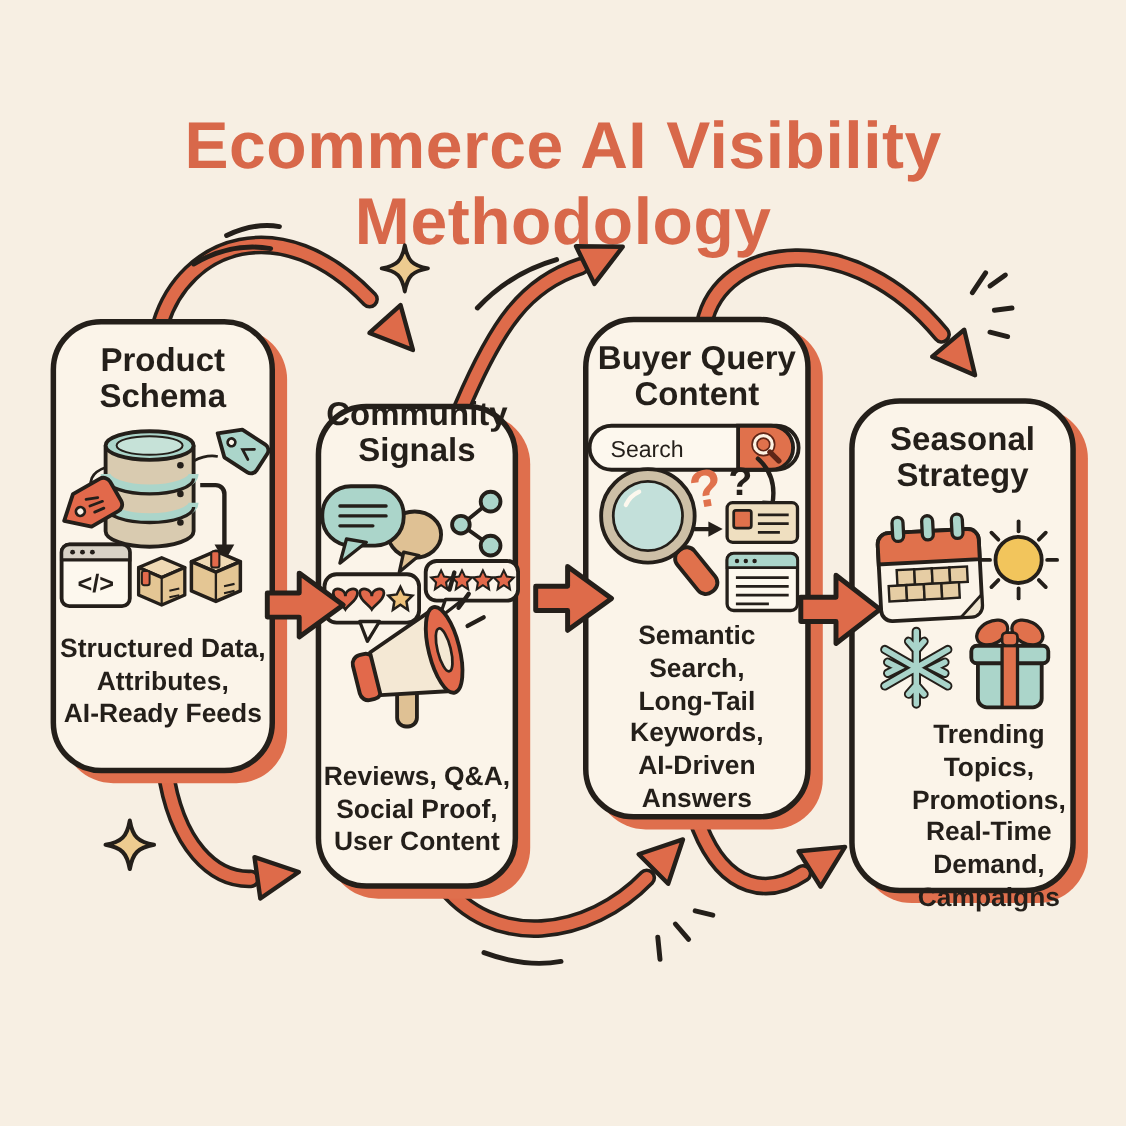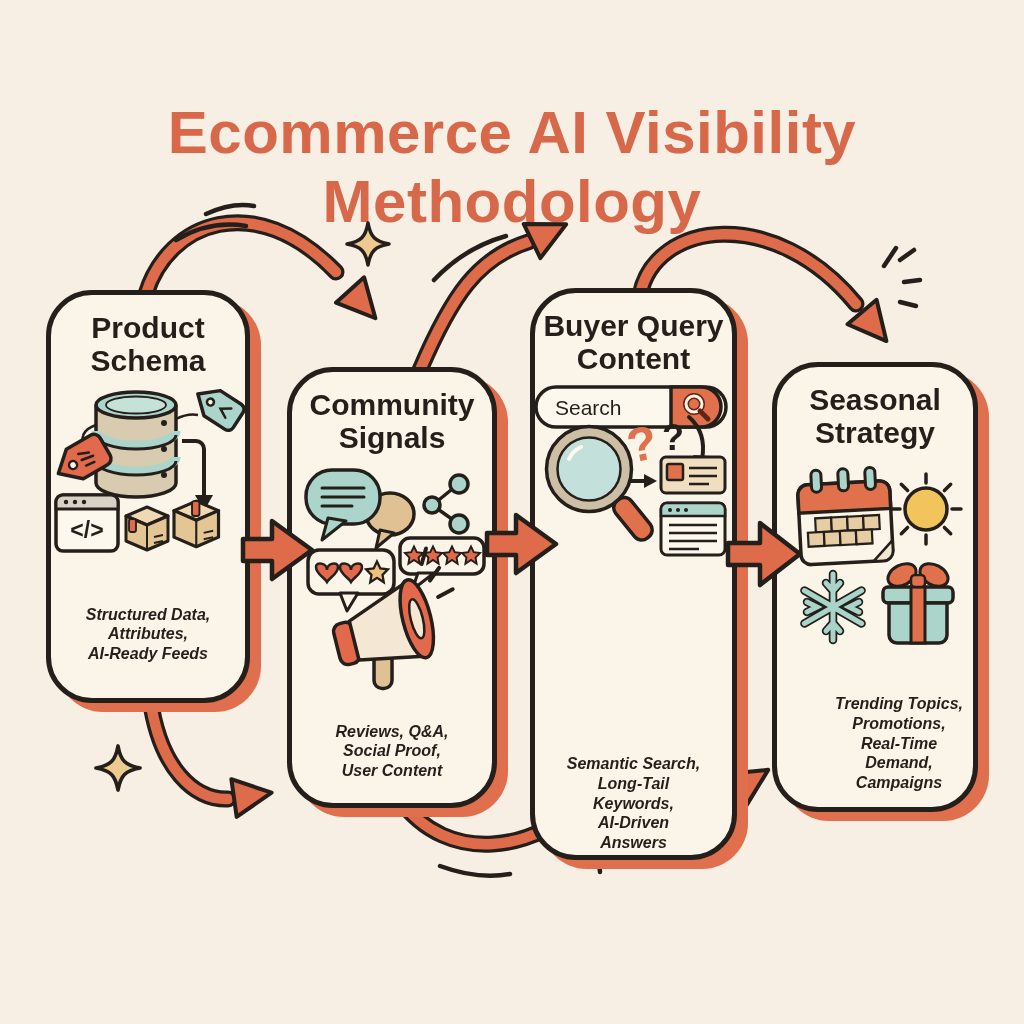--- a/index.html
+++ b/index.html
@@ -7,29 +7,29 @@
           font-family:"Liberation Sans",sans-serif;overflow:hidden;}
   .page-title{position:absolute;top:98px;left:0;width:1024px;text-align:center;margin:0;
           font-size:60px;font-weight:bold;color:#D8684A;letter-spacing:.5px;z-index:1;}
   .layer{position:absolute;left:0;top:0;width:1024px;height:1024px;pointer-events:none;}
   .underlay{z-index:1;}
   .overlay{z-index:3;}
   .card{position:absolute;box-sizing:border-box;background:#FBF4E9;border:5px solid #241F1A;
         border-radius:46px;box-shadow:11px 9px 0 #DF6F4D;display:flex;flex-direction:column;
         align-items:center;z-index:2;}
   .card1{left:46px;top:290px;width:204px;height:413px;}
-  .card2{left:287px;top:367px;width:210px;height:441px;justify-content:flex-end;}
-  .card3{left:530px;top:288px;width:207px;height:572px;}
+  .card2{left:287px;top:367px;width:184px;height:441px;justify-content:flex-end;}
+  .card3{left:530px;top:288px;width:207px;height:457px;}
   .card4{left:772px;top:362px;width:206px;height:450px;align-items:center;}
   .card-title{white-space:pre-line;text-align:center;font-size:30px;line-height:1.1;
         font-weight:bold;color:#241F1A;margin:16px 0 0 0;}
-  .card-caption{white-space:pre-line;text-align:center;font-size:16px;line-height:1.24;
-        font-weight:bold;color:#241F1A;margin:auto 0 0 0;font-style:italic;}
+  .card-caption{white-space:pre-line;text-align:center;font-size:24px;line-height:1.24;
+        font-weight:bold;color:#241F1A;margin:auto 0 0 0;}
   .card1 .card-caption{margin-bottom:34px;}
-  .card2 .card-caption{margin-bottom:22px;}
+  .card2 .card-caption{margin-bottom:22px;margin-top:20px;}
   .card3 .card-caption{margin-bottom:2px;}
   .card4 .card-caption{margin-bottom:14px;margin-left:48px;}
   .icons{margin-top:8px;flex:0 0 auto;}
   svg text{font-family:"Liberation Sans",sans-serif;}
   .arrow-outline{fill:none;stroke:#241F1A;stroke-width:17;stroke-linecap:round;}
   .arrow-fill{fill:none;stroke:#DE6B4A;stroke-width:10.5;stroke-linecap:round;}
   .arrow-head{fill:#DE6B4A;stroke:#241F1A;stroke-width:4;stroke-linejoin:round;}
   .motion{fill:none;stroke:#241F1A;stroke-width:4.5;stroke-linecap:round;}
   .sparkle{fill:#EDCB90;stroke:#241F1A;stroke-width:3.5;stroke-linejoin:round;}
   .block-arrow{fill:#DE6B4A;stroke:#241F1A;stroke-width:4.5;stroke-linejoin:round;}

